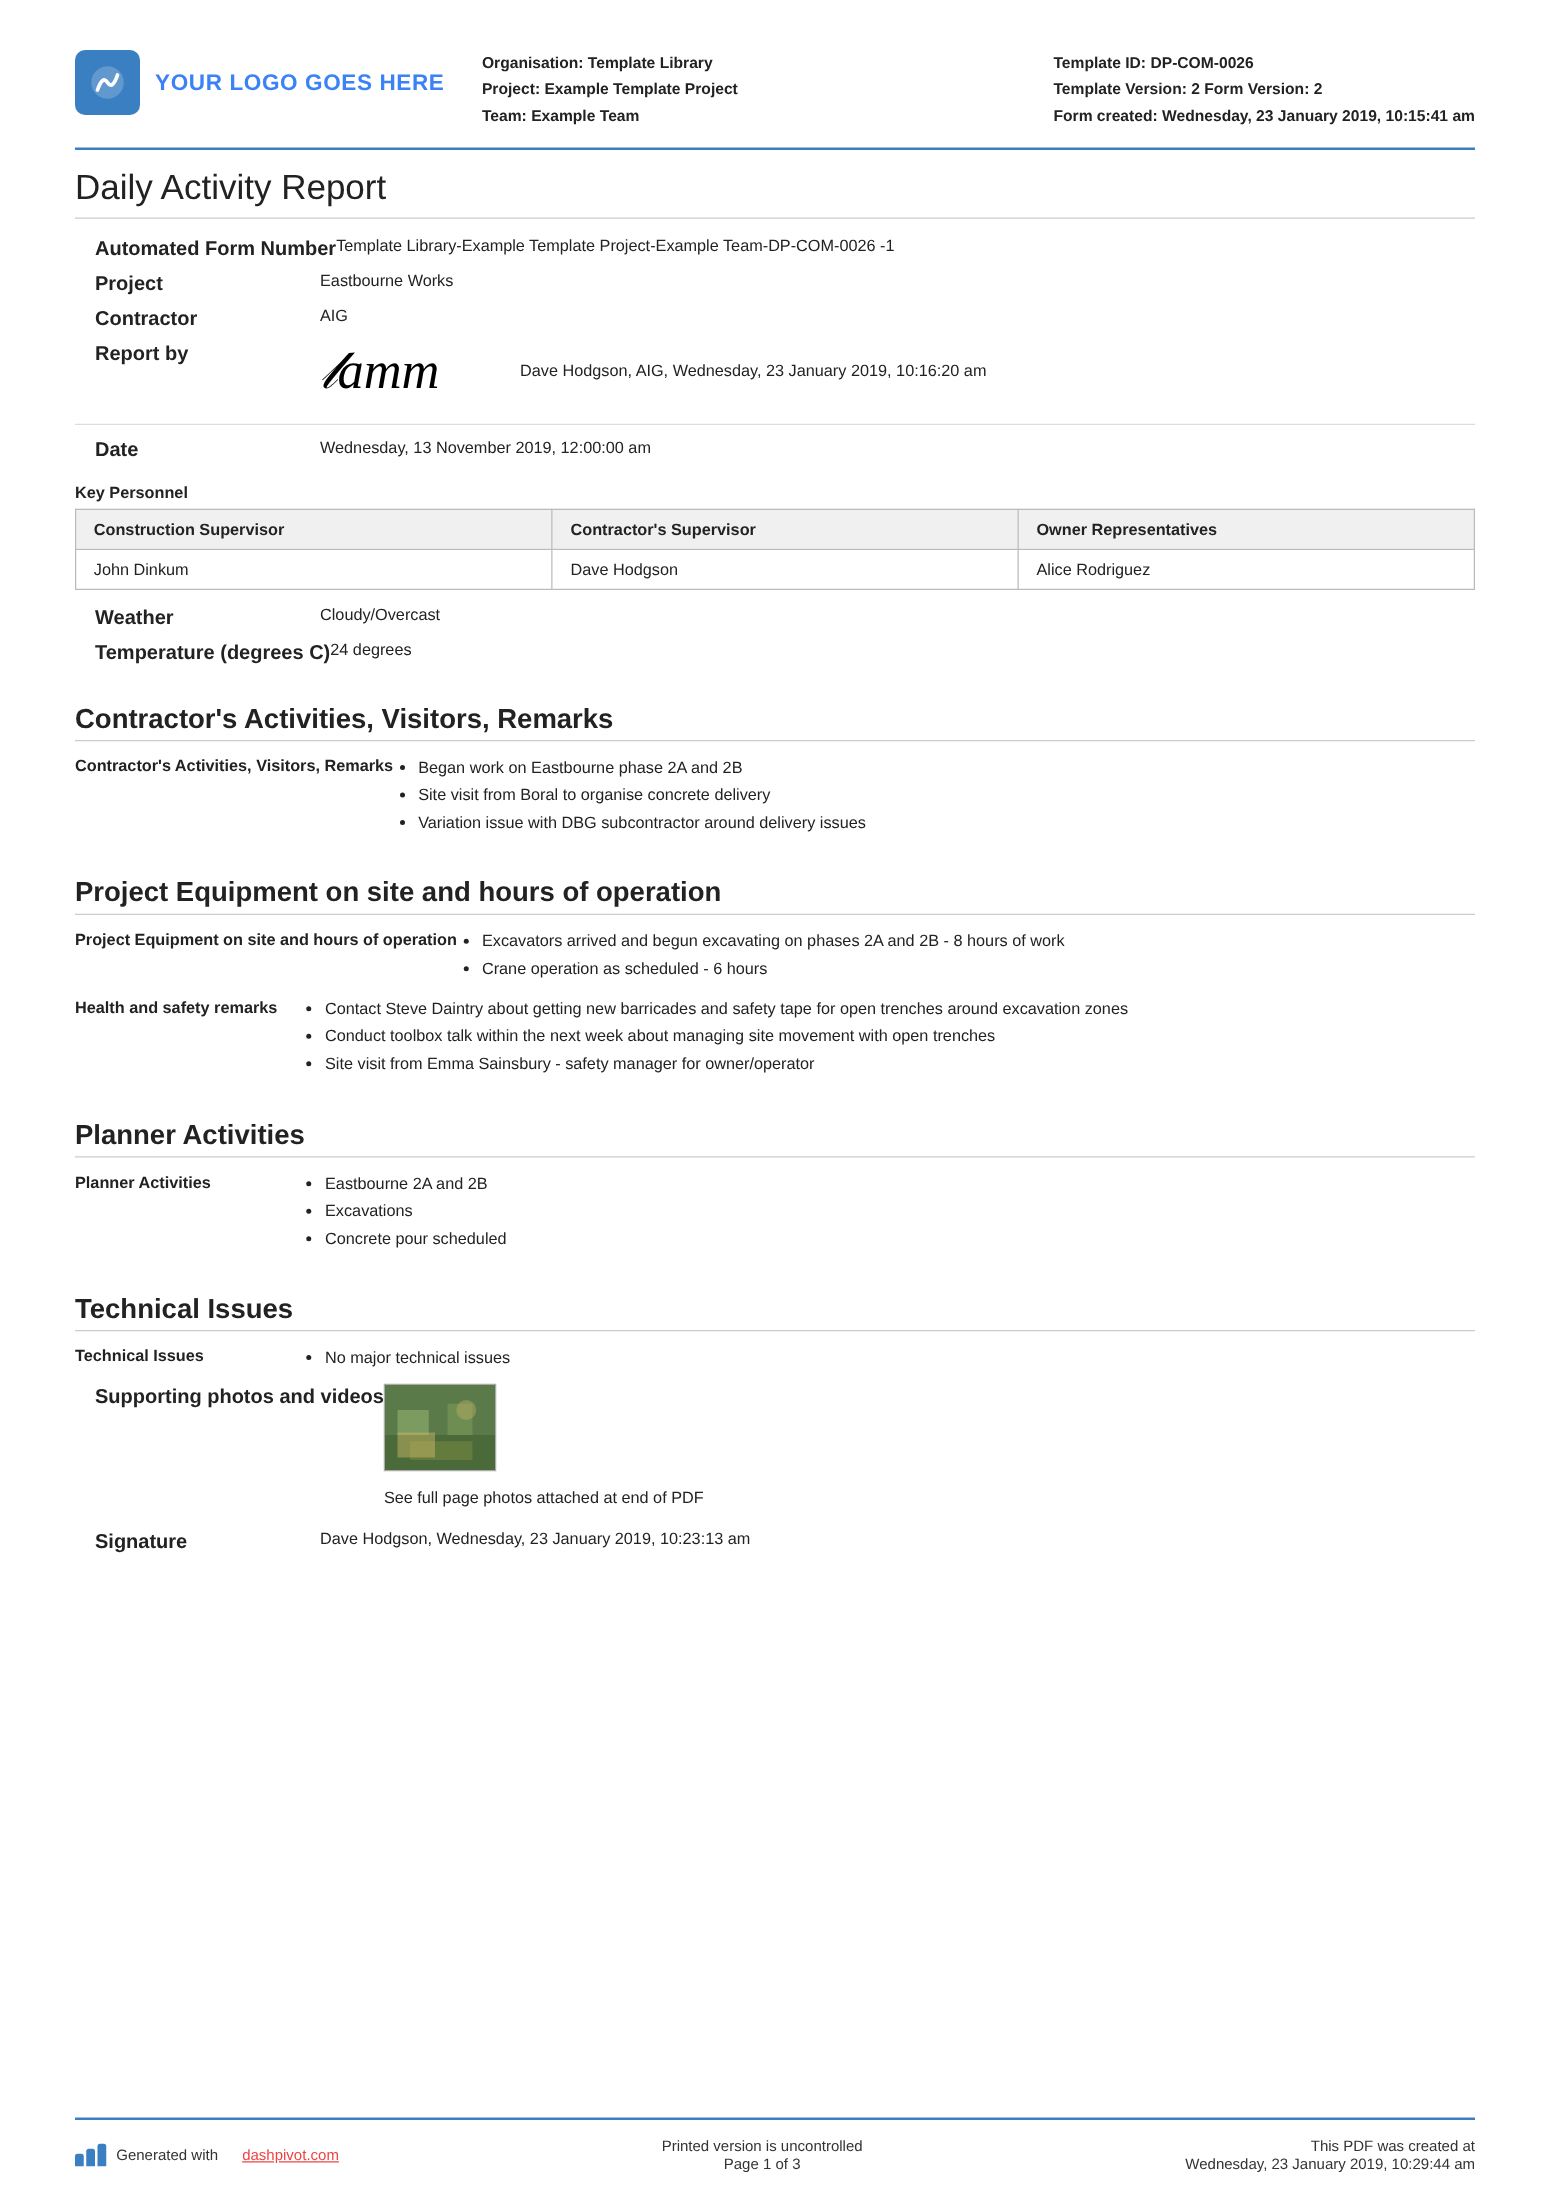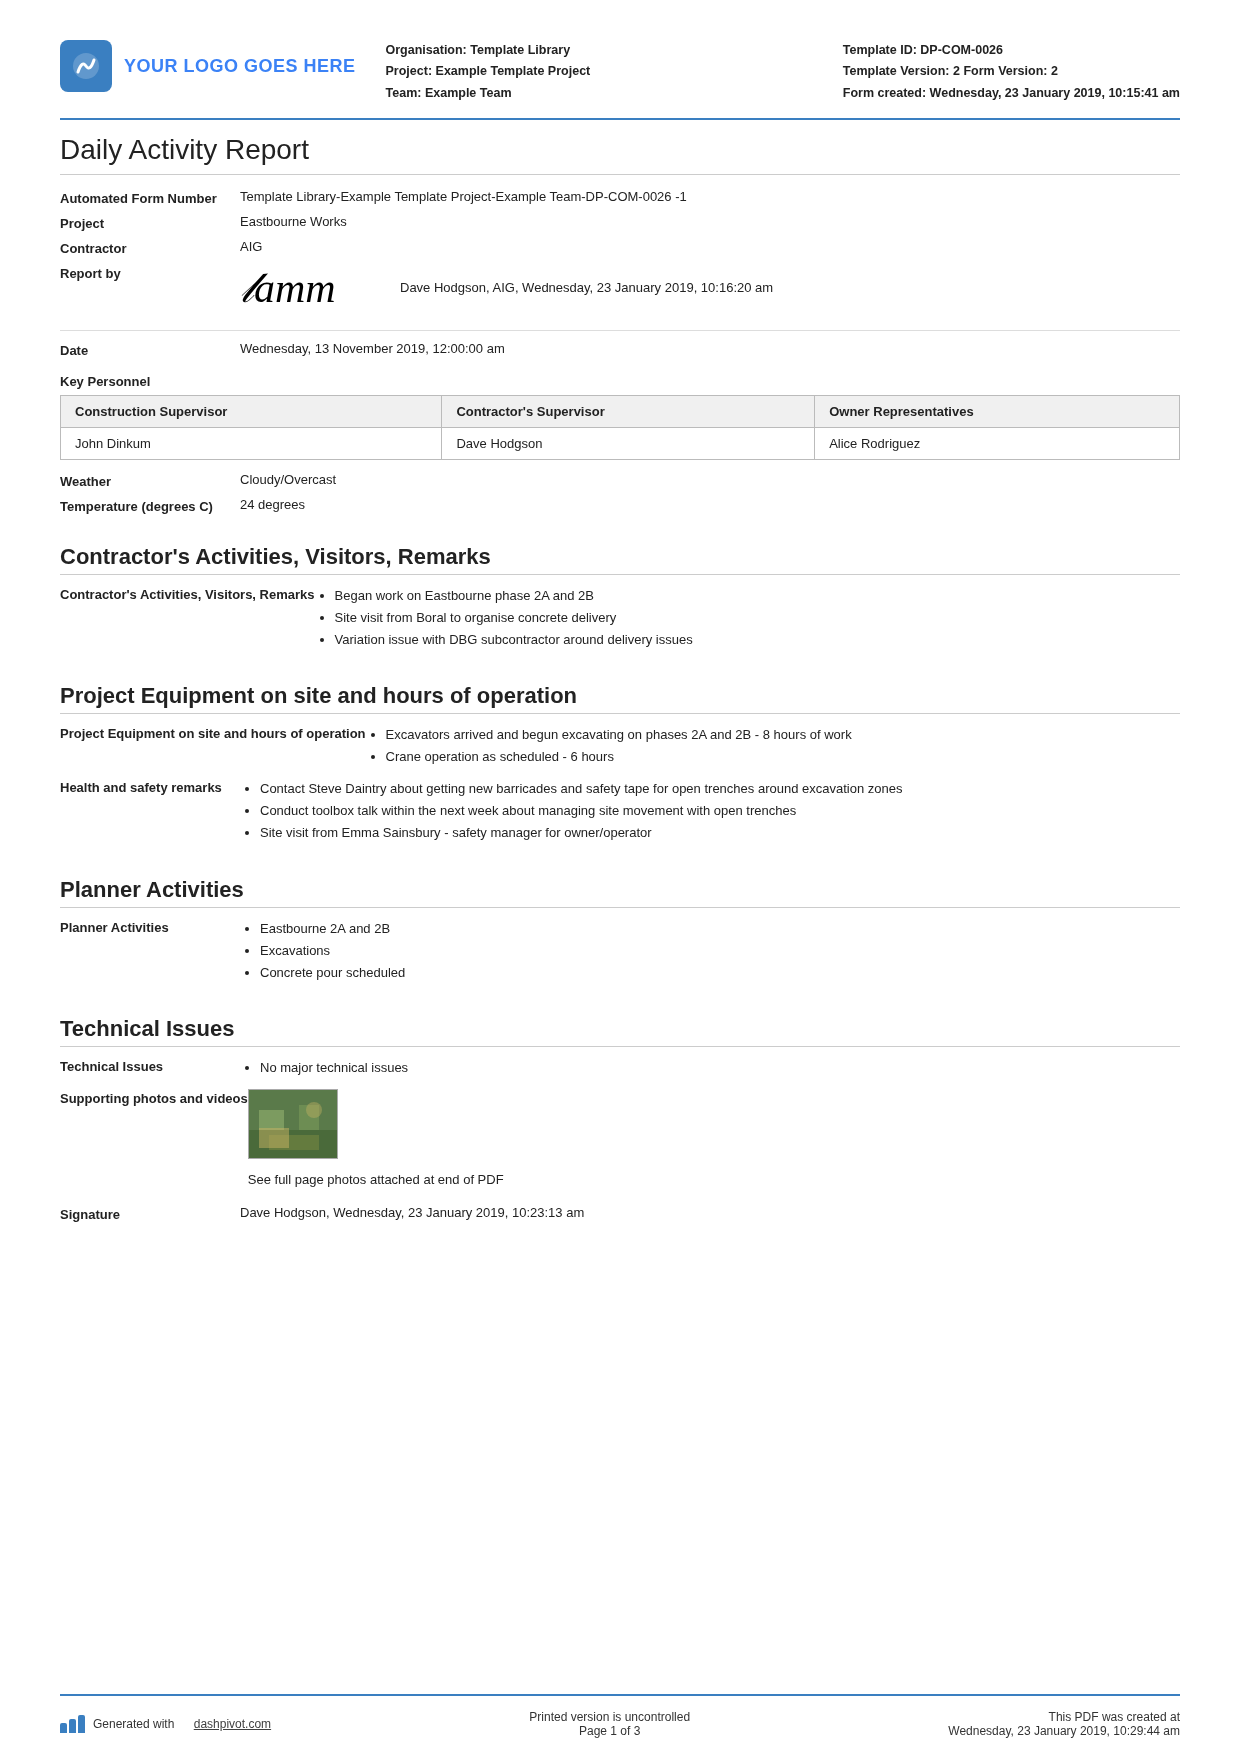--- a/index.html
+++ b/index.html
@@ -76,22 +76,23 @@
 
     
     .field-row {
       display: flex;
       align-items: flex-start;
       margin-bottom: 8px;
     }
     .field-label {
       font-weight: bold;
       min-width: 180px;
-      font-size: 13px;
+      font-size: 16px;
       padding-top: 2px;
+      margin-left: 16px;
     }
     .field-value {
       font-size: 13px;
       flex: 1;
     }
 
     
     .signature-area {
       display: flex;
       align-items: center;
@@ -207,21 +208,21 @@
       display: flex;
       gap: 2px;
       align-items: flex-end;
     }
     .footer-logo span {
       display: inline-block;
       width: 7px;
       border-radius: 2px 2px 0 0;
       background: #3a7fc1;
     }
-    .footer-link { color: #404040; text-decoration: underline; }
+    .footer-link { color: #ef4444; text-decoration: underline; }
     .footer-center { text-align: center; }
     .footer-right { text-align: right; }
 
     .divider { border: none; border-top: 1px solid #ddd; margin: 10px 0; }
   </style>
 </head>
 <body>
 
 <div class="page">
 

